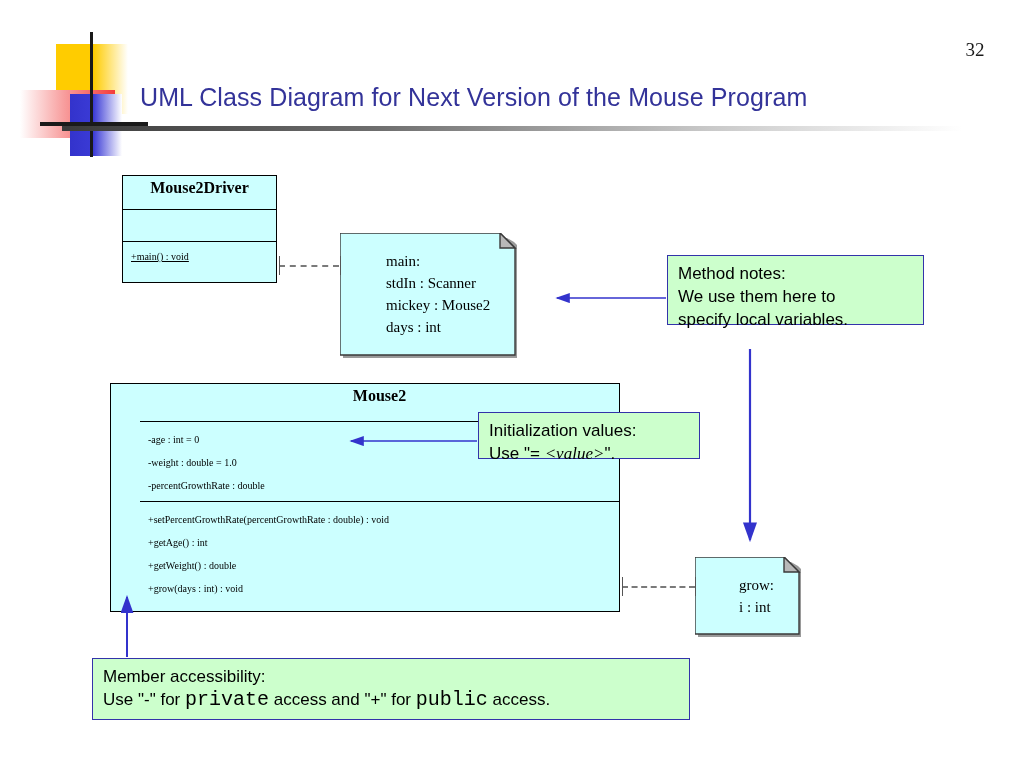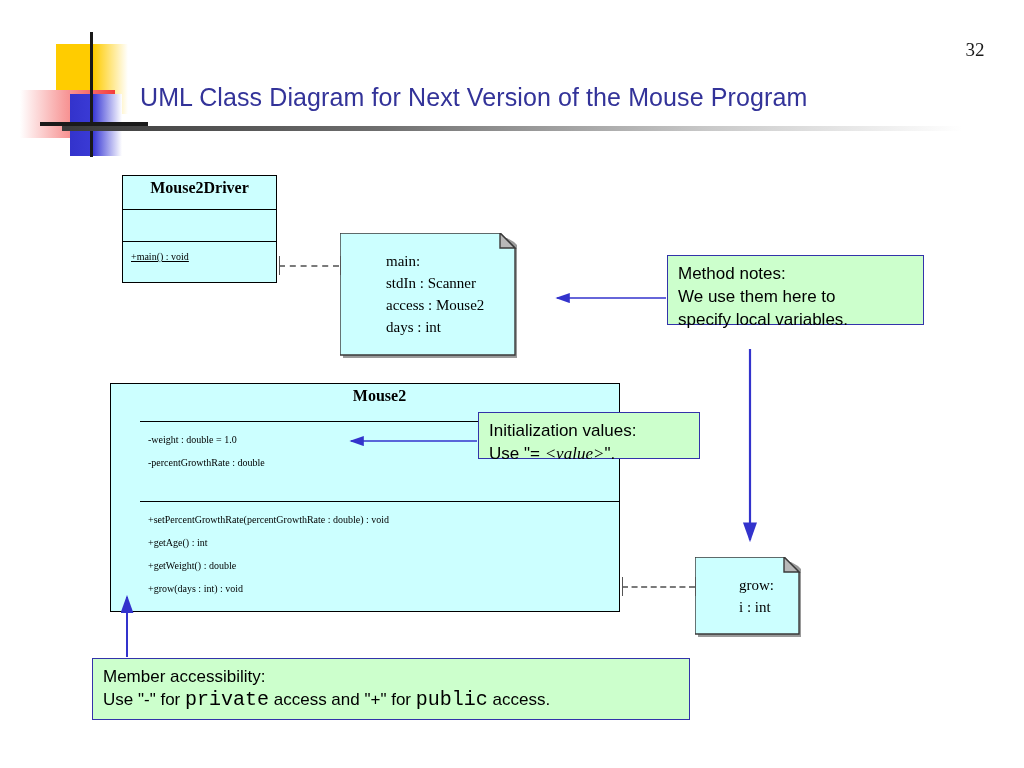--- a/index.html
+++ b/index.html
@@ -215,32 +215,33 @@
 
   <div class="uml-note" id="note-main" style="left:340px; top:233px; width:178px; height:127px;">
     <svg width="178" height="127" viewBox="0 0 178 127">
       <polygon points="174,9 177,12 177,125 3,125 3,5 167,5" fill="#9a9a9a" stroke="none"></polygon>
       <polygon points="0,0 160,0 175,15 175,122 0,122" fill="#ccffff" stroke="#3a3a3a" stroke-width="1.4"></polygon>
       <polygon points="160,0 175,15 160,15" fill="#b8b8b8" stroke="#3a3a3a" stroke-width="1.4"></polygon>
     </svg>
     <div class="note-text" style="left:16px; top:17px;">
       <div>main:</div>
       <div>stdIn : Scanner</div>
-      <div>access : Mouse2</div>
+      <div>mickey : Mouse2</div>
       <div>days : int</div>
     </div>
   </div>
 
   <div class="dashed-h" style="left:279px; top:265px; width:60px;"></div>
   <div class="conn-tick" style="left:279px; top:256px; height:19px;"></div>
   <div class="conn-tick" style="left:340px; top:256px; height:19px;"></div>
 
   <div class="uml-class" id="class-mouse2" style="left:110px; top:383px; width:510px; height:229px;padding-left:29px;">
     <div class="compartment class-name" style="height:37px;">Mouse2</div>
     <div class="compartment" style="height:80px; padding-top:6px;">
+      <div class="member-line">-age : int = 0</div>
       <div class="member-line">-weight : double = 1.0</div>
       <div class="member-line">-percentGrowthRate : double</div>
     </div>
     <div class="compartment" style="height:118px; padding-top:6px;">
       <div class="member-line">+setPercentGrowthRate(percentGrowthRate : double) : void</div>
       <div class="member-line">+getAge() : int</div>
       <div class="member-line">+getWeight() : double</div>
       <div class="member-line">+grow(days : int) : void</div>
     </div>
   </div>

